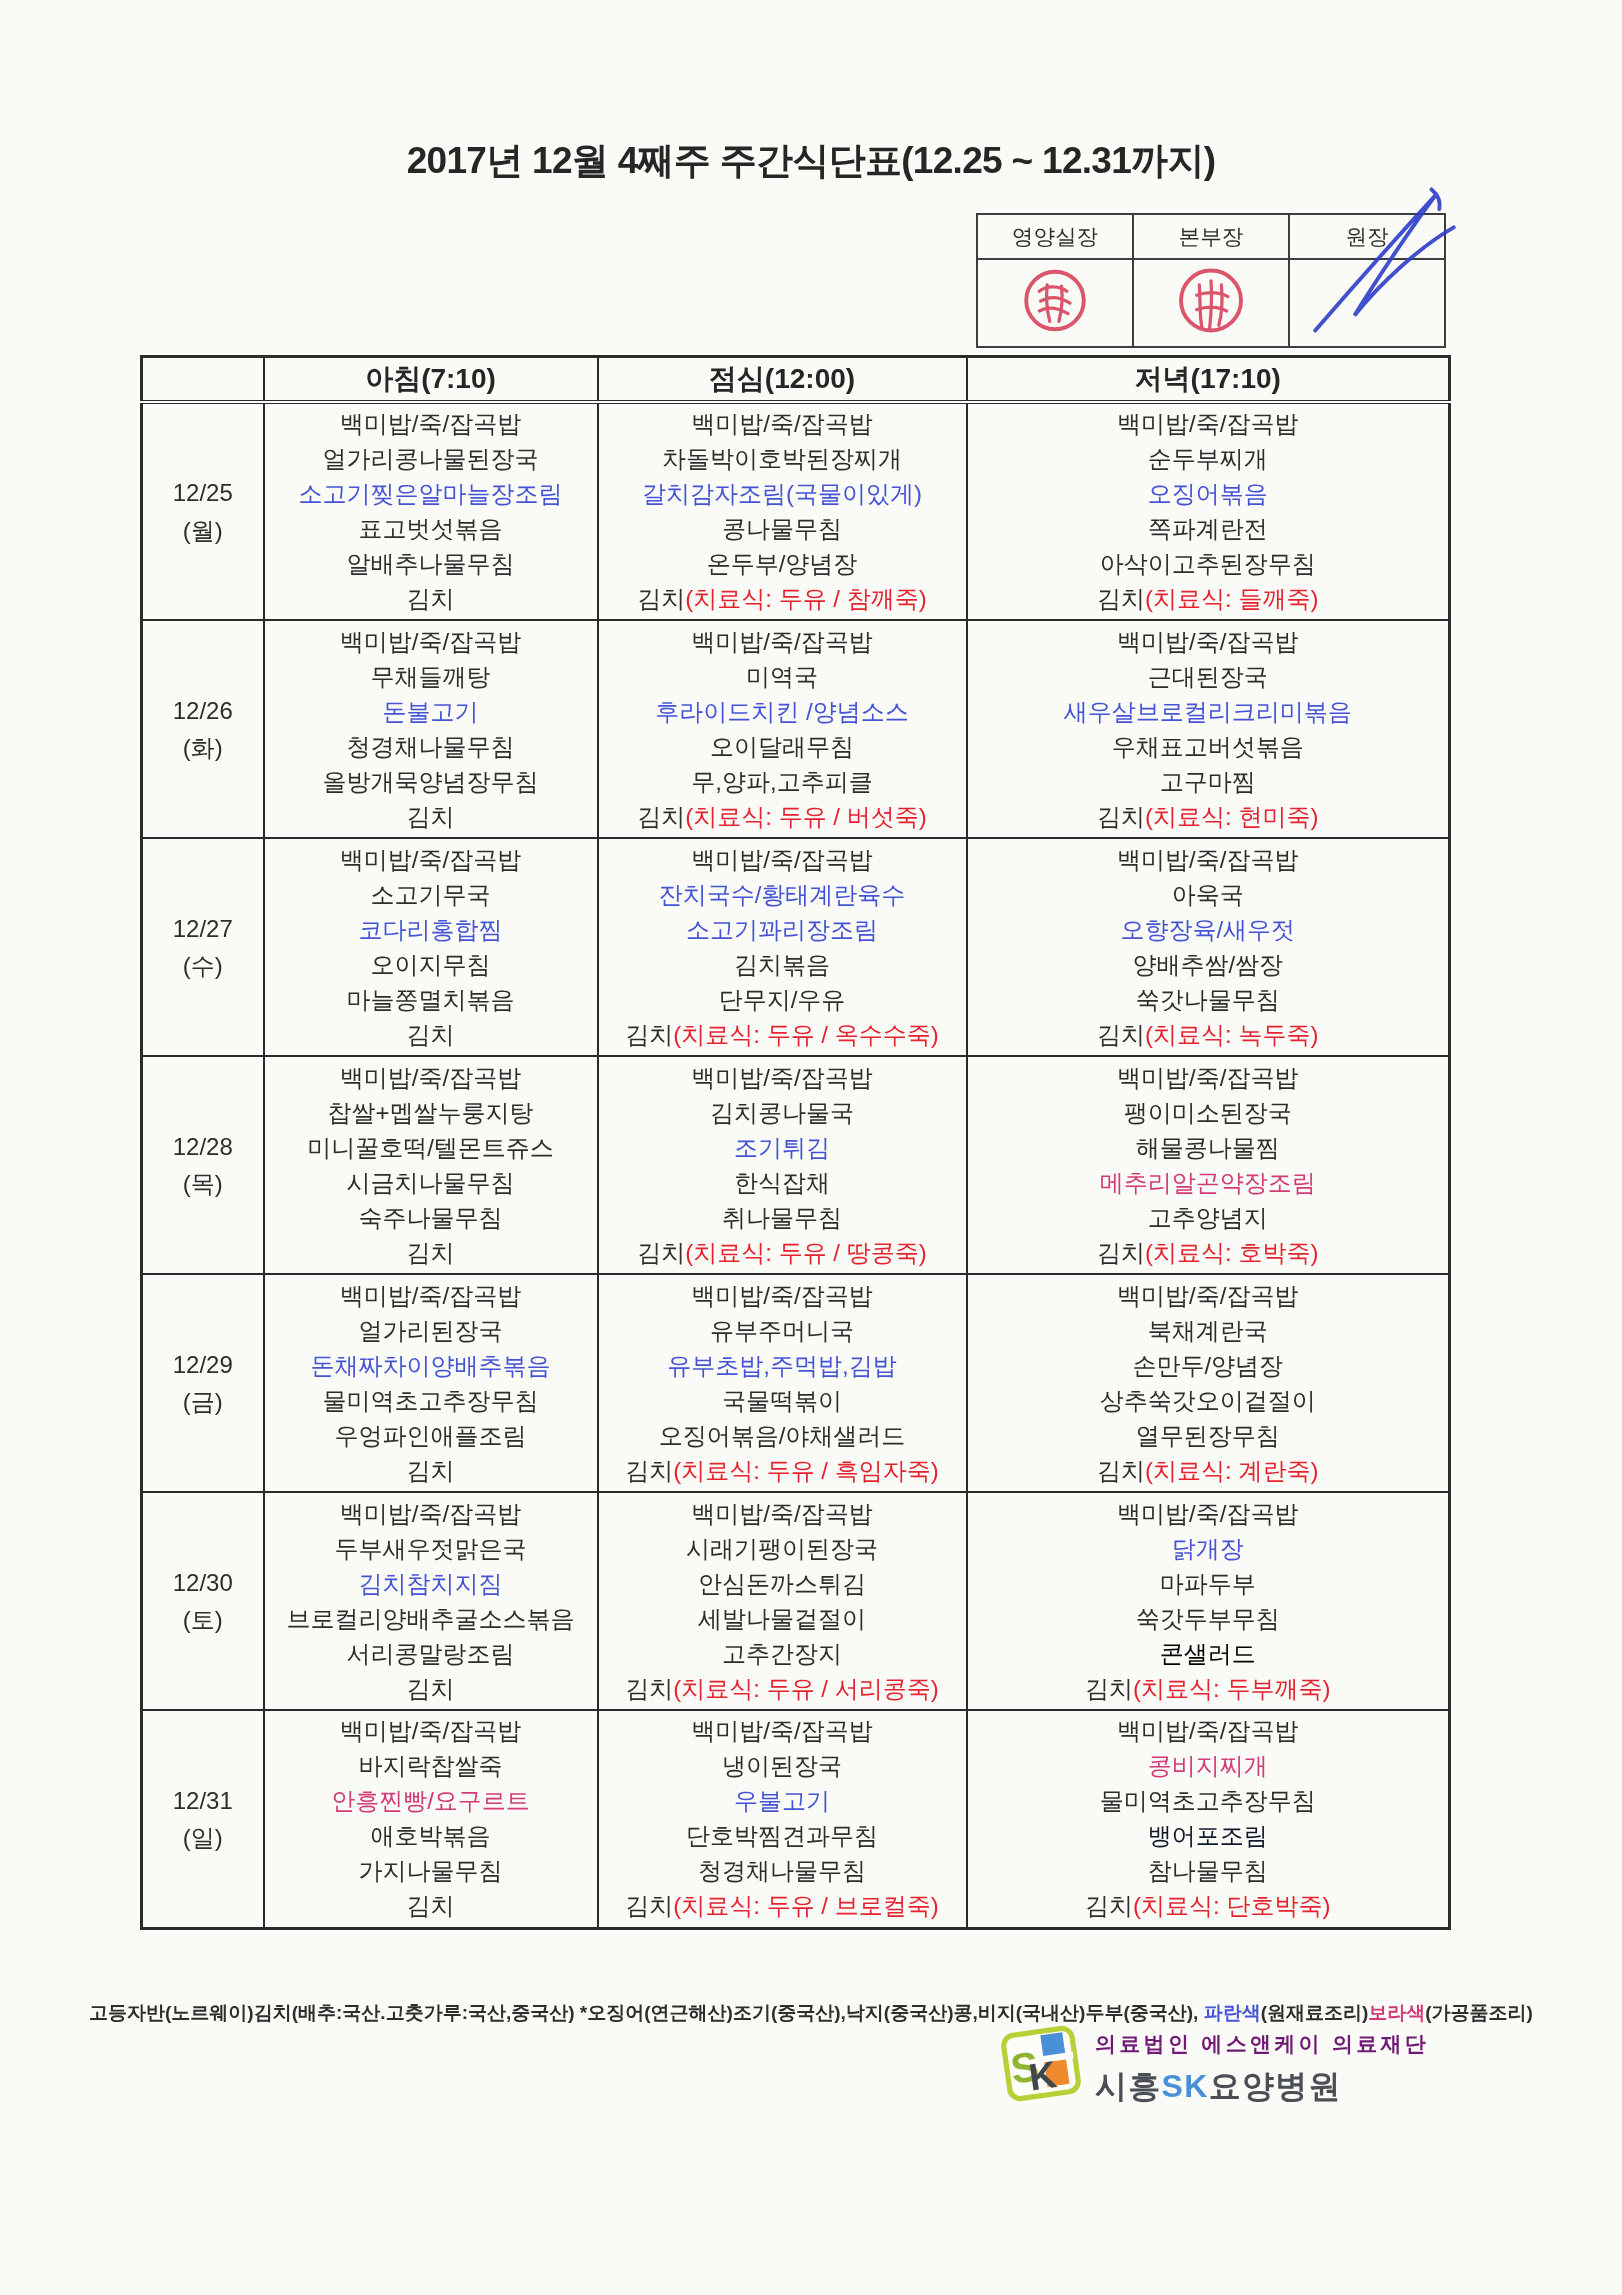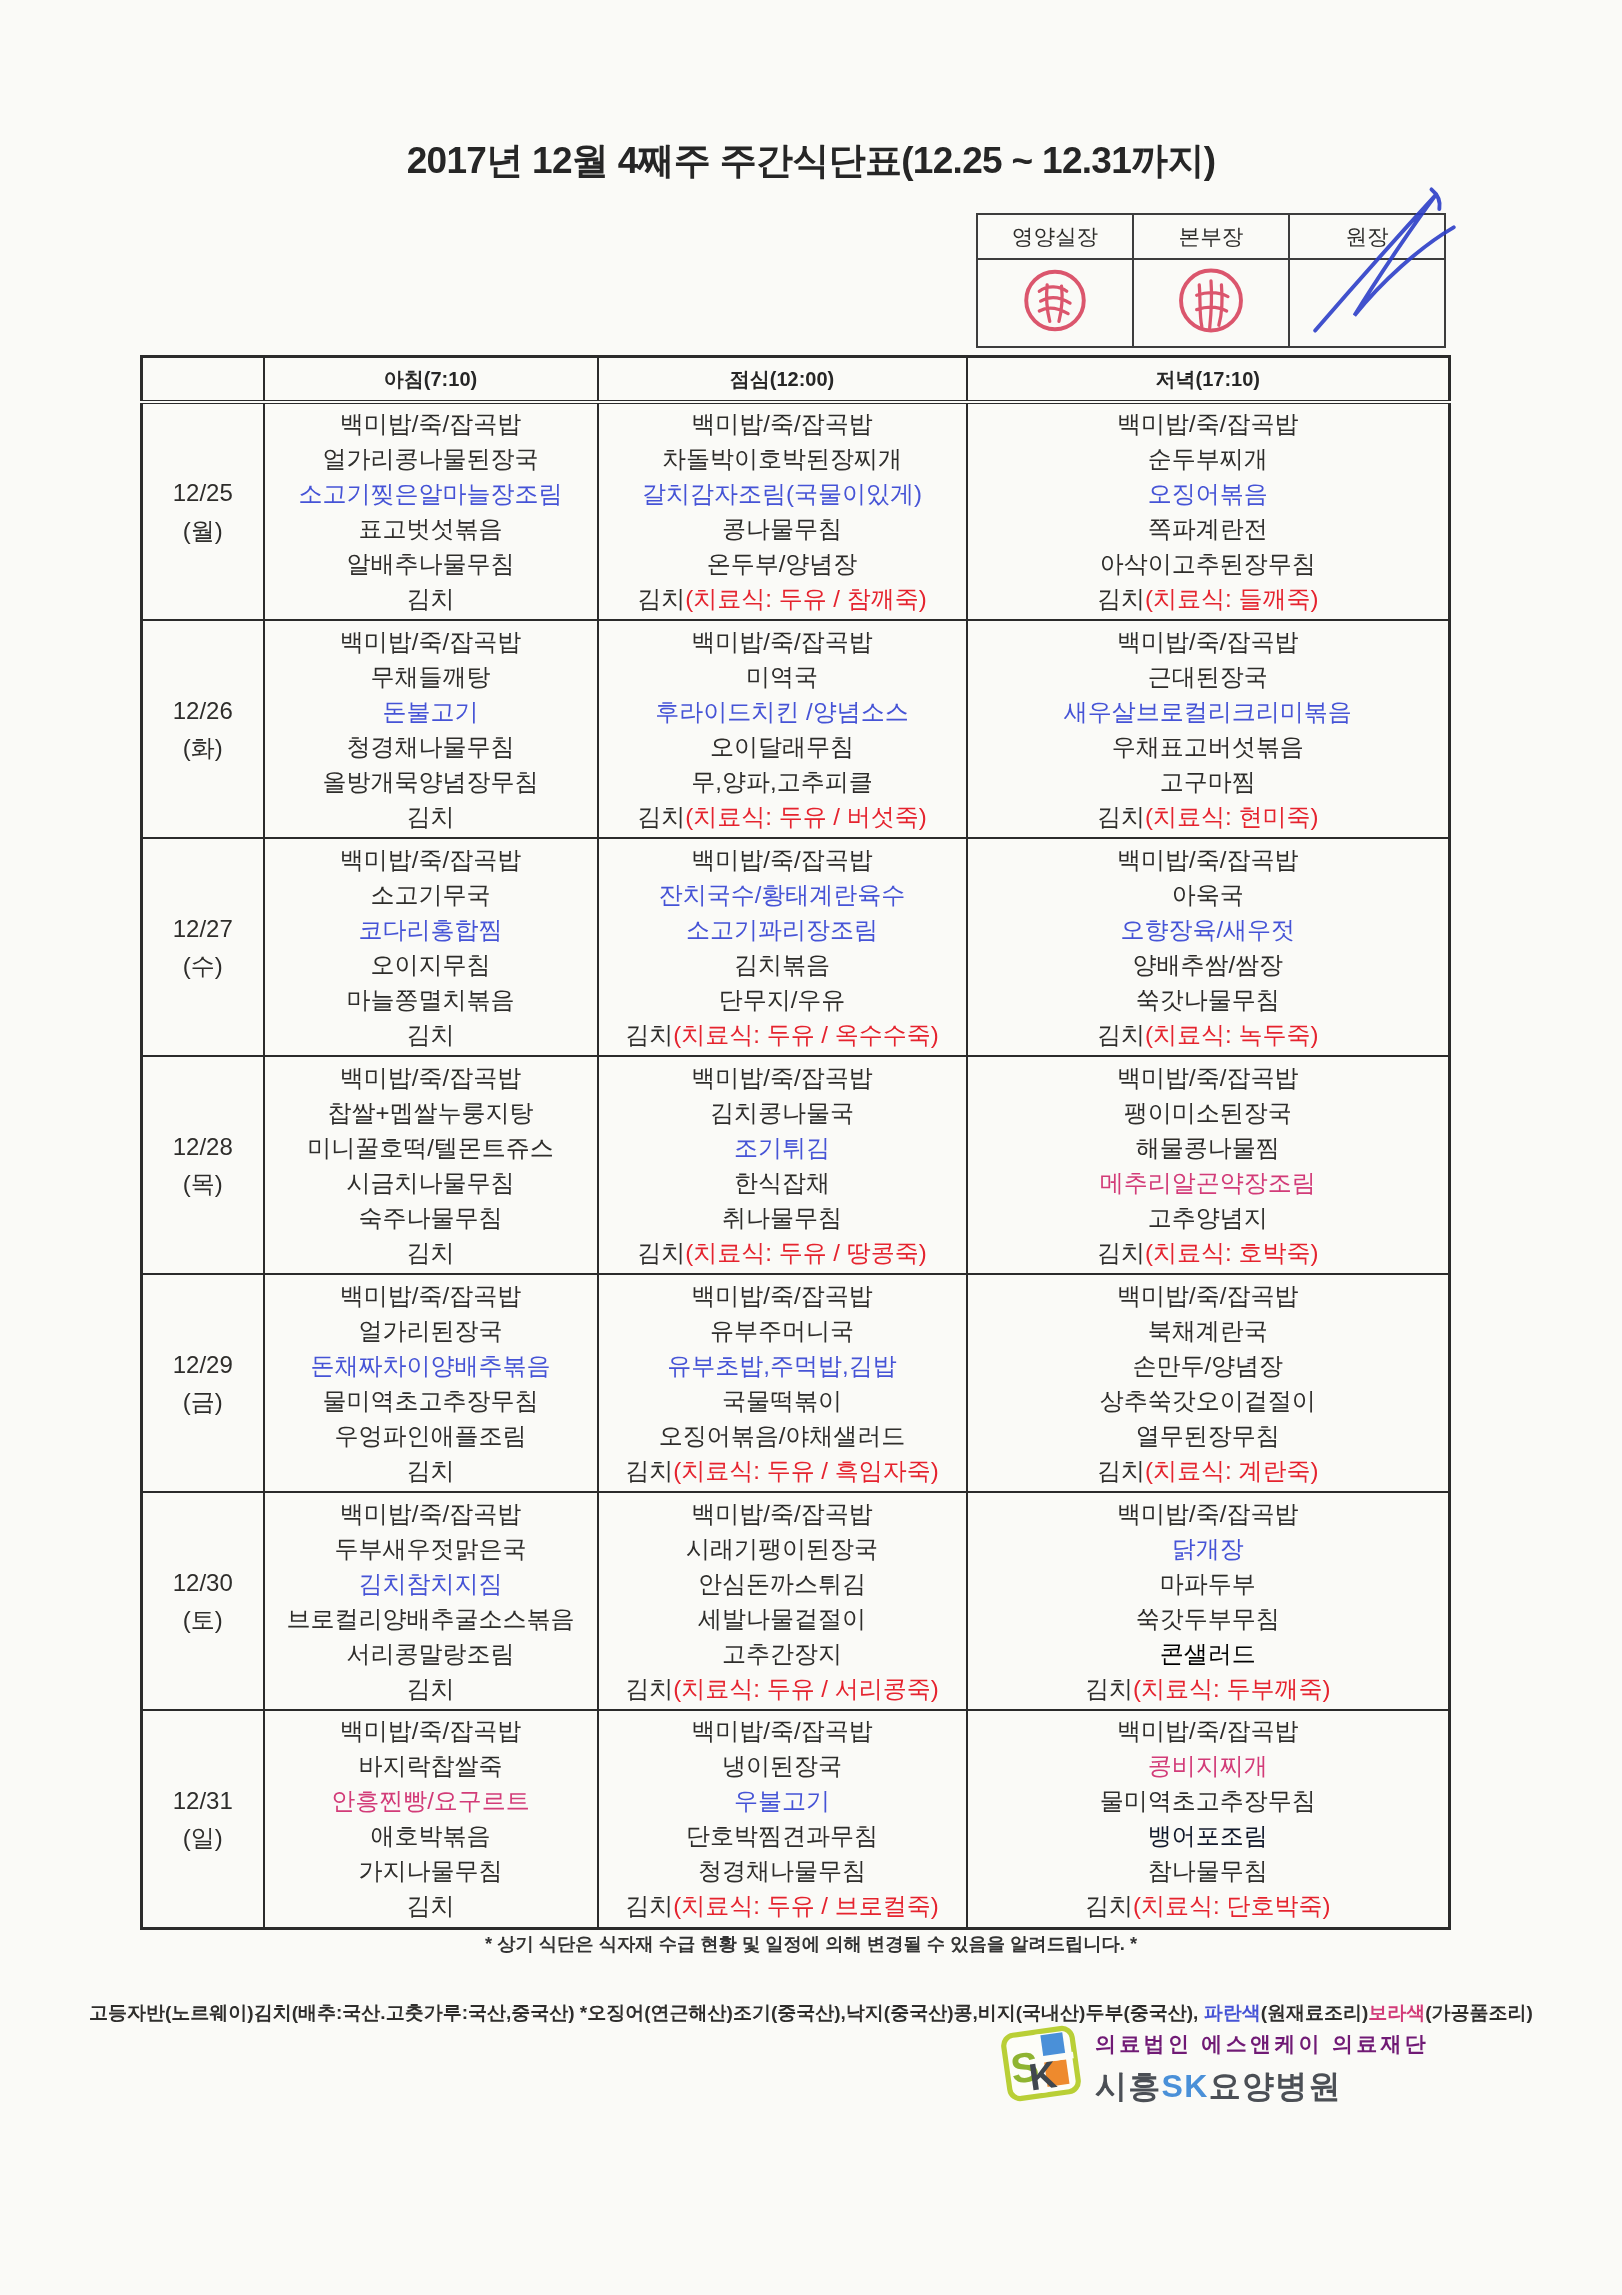--- a/index.html
+++ b/index.html
@@ -26,21 +26,21 @@
   .approval .hd td{height:41px;}
   .approval .st td{height:84px;vertical-align:middle;}
   .sig-svg{position:absolute;right:-26px;top:-38px;pointer-events:none;}
   
   .menu{
     position:absolute;left:140px;top:355px;table-layout:fixed;
     border:3.9px solid #2b2b2b;
   }
   .menu th,.menu td{border:2px solid #2b2b2b;padding:0;}
   .menu thead th{
-    height:42px;font-size:20px;font-weight:600;color:#262626;
+    height:42px;font-size:28px;font-weight:600;color:#262626;
     border-bottom:4.6px double #2b2b2b;
   }
   .menu tbody tr{height:218px;}
   .menu tbody td{border-top-width:2.6px;vertical-align:middle;}
   .day-cell{text-align:center;font-size:24px;line-height:1.55;}
   .meal-cell .line{
     height:35px;display:flex;align-items:center;justify-content:center;
     font-size:24px;font-weight:500;white-space:nowrap;
   }
   .note{
@@ -588,21 +588,20 @@
             </div>
             <div class="line">
               <span style="color: rgb(46, 45, 43);">김치</span>
               <span style="color: rgb(229, 35, 46);">(치료식: 단호박죽)</span>
             </div>
           </td>
         </tr>
       </tbody>
   </table>
 
-  <div class="note">* 상기 식단은 식자재 수급 현황 및 일정에 의해 변경될 수 있음을 알려드립니다. *</div>
   <div class="origin2"><span style="color: rgb(46, 45, 43);">고등자반(노르웨이)김치(배추:국산.고춧가루:국산,중국산) *오징어(연근해산)조기(중국산),낙지(중국산)콩,비지(국내산)두부(중국산), </span><span style="color: rgb(69, 83, 214);">파란색</span><span style="color: rgb(46, 45, 43);">(원재료조리)</span><span style="color: rgb(210, 59, 120);">보라색</span><span style="color: rgb(46, 45, 43);">(가공품조리)</span></div>
 
   <div class="logo">
     <svg width="82" height="77" viewBox="0 0 126 118">
       <g transform="rotate(-8 63 59)">
         <rect x="10" y="10" width="106" height="98" rx="16" fill="#fdfdf8" stroke="#b9cf36" stroke-width="8"></rect>
         <rect x="66" y="16" width="36" height="34" fill="#4a90d8"></rect>
         <rect x="64" y="58" width="38" height="38" fill="#ee8a2d"></rect>
         <rect x="58" y="14" width="10" height="90" fill="#fdfdf8"></rect>
         <rect x="52" y="48" width="62" height="10" fill="#fdfdf8"></rect>

